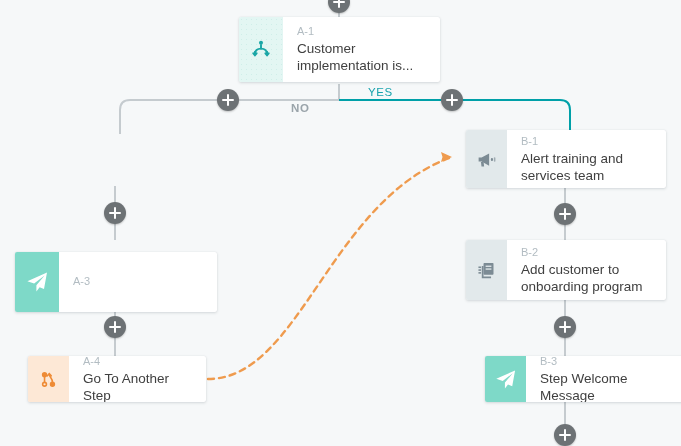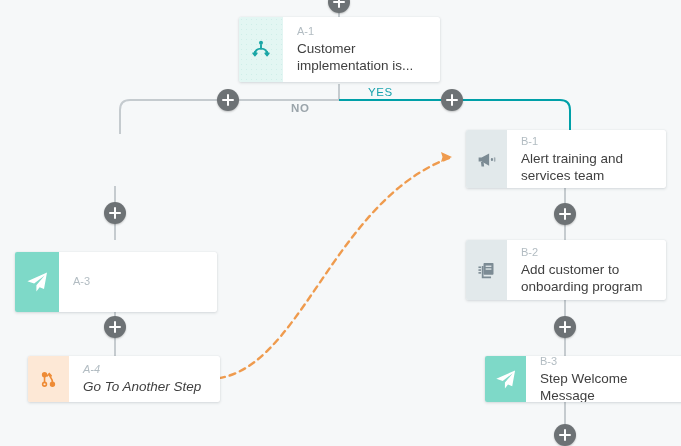--- a/index.html
+++ b/index.html
@@ -179,21 +179,21 @@
     <div class="node-icon icon-email" style="width:44px;">
       <svg width="24" height="24" viewBox="0 0 24 24" fill="#ffffff">
         <path d="M22 2.6 L2.4 11.2 L9.1 13.6 L19.6 5.4 L11.4 15.2 L11.4 21.4 L14.6 17.2 L19 19.1 z"></path>
       </svg>
     </div>
     <div class="node-body">
       <div class="node-id">A-3</div>
     </div>
   </div>
 
-  <div class="node" style="left:28px; top:356px; width:192px; height:46px;font-style:italic;">
+  <div class="node" style="left:28px; top:356px; width:178px; height:46px;">
     <div class="node-icon icon-goto" style="width:41px;">
       <svg width="19" height="19" viewBox="0 0 24 24" fill="none" stroke="#ee8b36" stroke-width="2" stroke-linecap="round">
         <circle cx="7" cy="18" r="2.4"></circle>
         <circle cx="7" cy="6" r="2.4" fill="#ee8b36"></circle>
         <circle cx="17" cy="18" r="2.4" fill="#ee8b36"></circle>
         <path d="M7 8.4 L7 15.6"></path>
         <path d="M17 15.6 C17 10, 13 9.4, 13 5.4"></path>
         <path d="M10.6 7.4 L13 4.6 L15.4 7.4"></path>
       </svg>
     </div>

